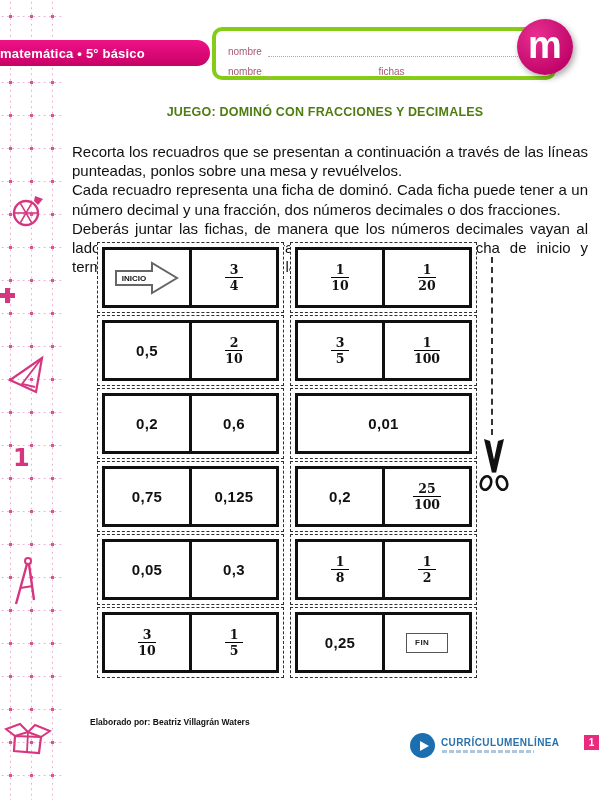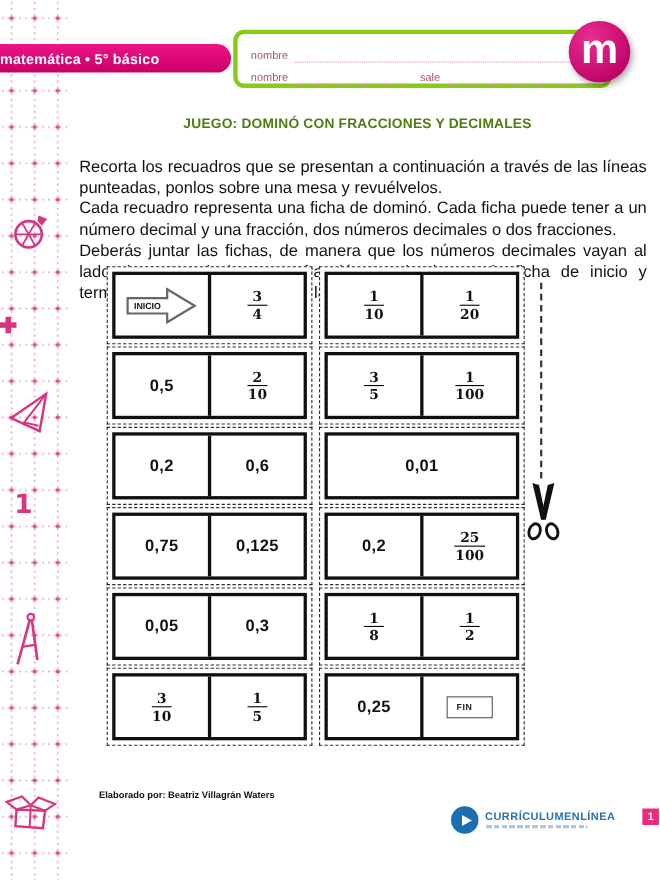--- a/index.html
+++ b/index.html
@@ -128,21 +128,21 @@
   </div>
 
   <div class="info-box">
     <div class="info-row">
       <span class="info-label">nombre</span>
       <span class="dotline"></span>
     </div>
     <div class="info-row">
       <span class="info-label">nombre</span>
       <span class="dotline short"></span>
-      <span class="info-label">sale</span>
+      <span class="info-label">fichas</span>
       <span class="dotline" style="flex:1.2;"></span>
     </div>
   </div>
 
   <div class="mlogo">
     <span>m</span>
   </div>
 
   <div class="title">JUEGO: DOMINÓ CON FRACCIONES Y DECIMALES</div>
 

